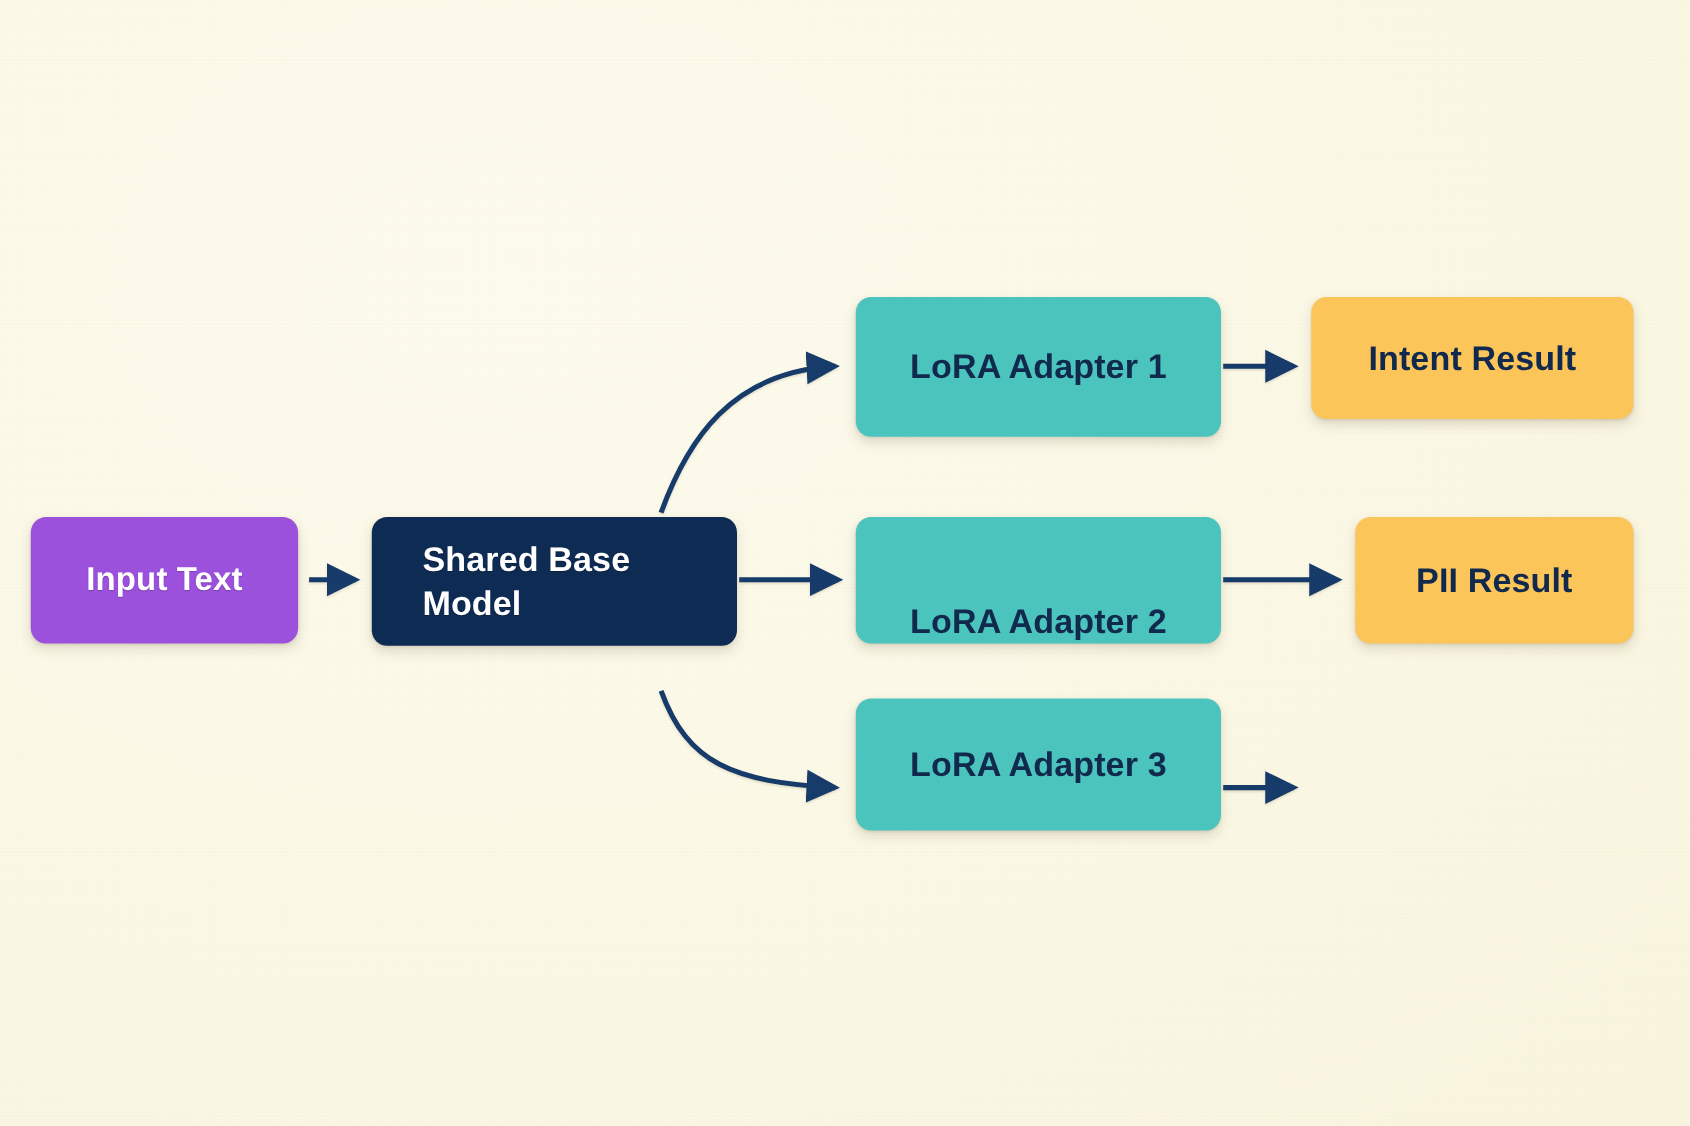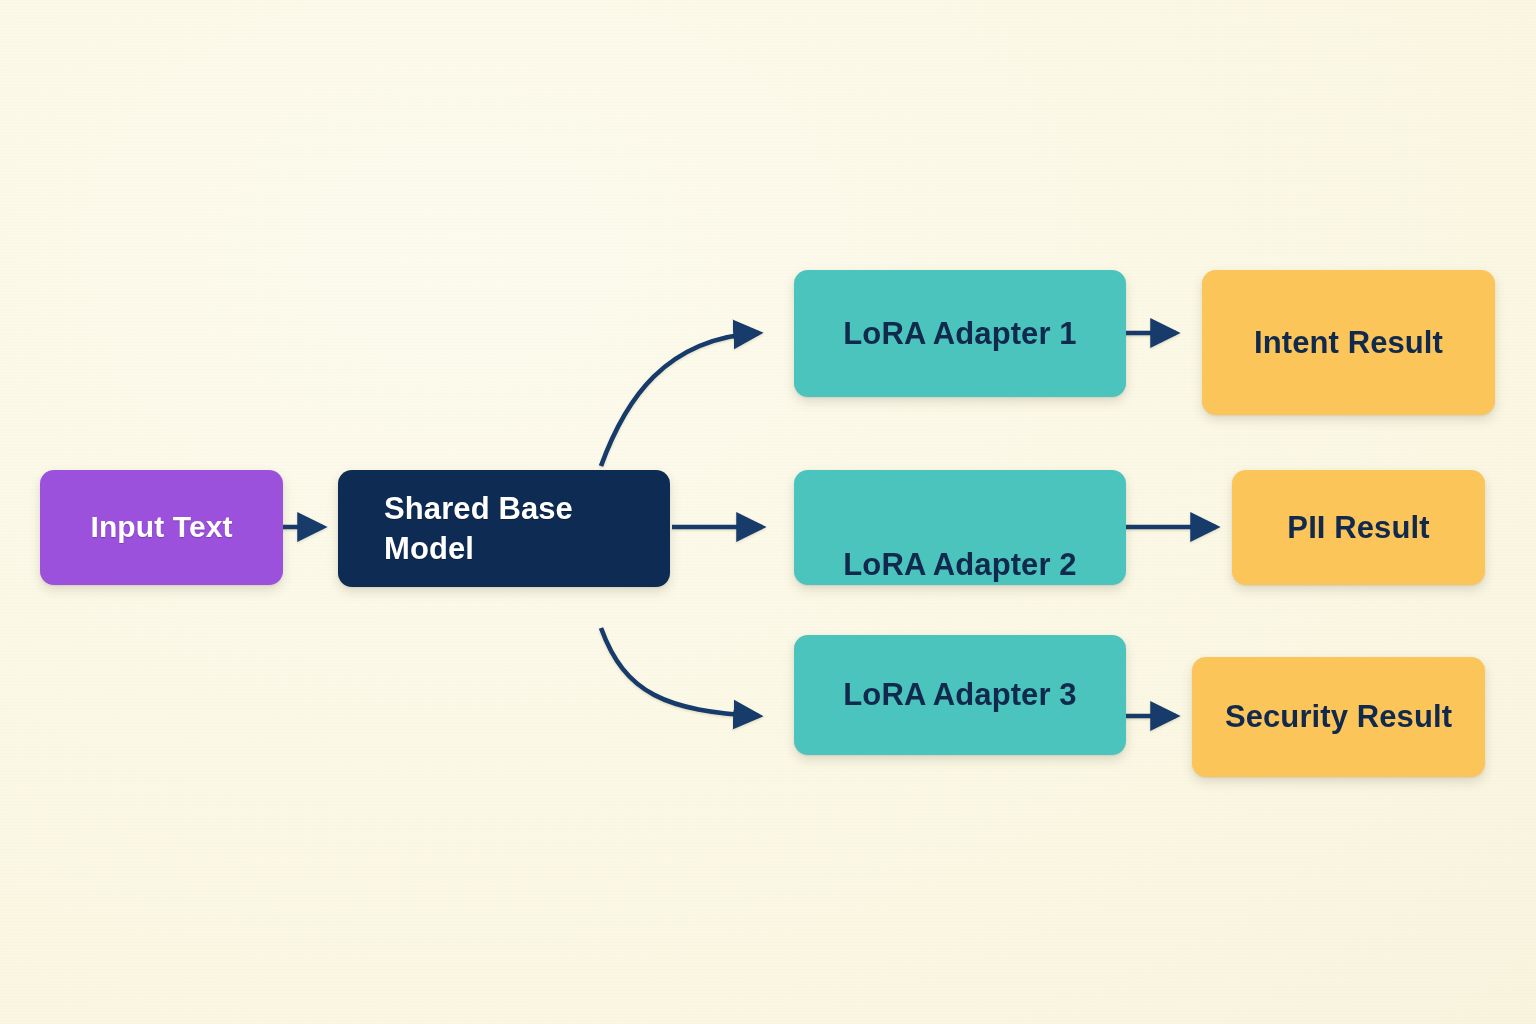--- a/index.html
+++ b/index.html
@@ -74,21 +74,20 @@
     color: #ffffff;
     font-size: 31px;
     font-weight: 700;
     text-align: left;
     white-space: pre-line;
     text-shadow: 0 1px 1px rgba(0,0,0,0.30);
   }
   .node-adapter {
     background: #4bc4be;
     justify-content: center;
-    margin-left: 16px;
   }
   .node-adapter .node-label {
     color: #10294c;
     font-size: 31px;
     font-weight: 600;
     text-align: center;
   }
   .node-result {
     background: #fbc55a;
     justify-content: center;
@@ -125,46 +124,43 @@
       <path d="M 601 628 C 625 694 666 711 759 716" marker-end="url(#arrowhead)"></path>
 
       <path d="M 1112 333 L 1176 333" marker-end="url(#arrowhead)"></path>
 
       <path d="M 1112 527 L 1216 527" marker-end="url(#arrowhead)"></path>
 
       <path d="M 1112 716 L 1176 716" marker-end="url(#arrowhead)"></path>
     </g>
   </svg>
 
-  <div class="node node-input" style="left:40px; top:470px; width:243px; height:115px;">
+  <div class="node node-input" style="left:28px; top:470px; width:243px; height:115px;">
     <span class="node-label">Input Text</span>
   </div>
 
   <div class="node node-base" style="left:338px; top:470px; width:332px; height:117px;padding-left:46px;">
     <span class="node-label">Shared Base
 Model</span>
   </div>
 
   <div class="node node-adapter" style="left:778px; top:270px; width:332px; height:127px;">
     <span class="node-label">LoRA Adapter 1</span>
   </div>
 
   <div class="node node-adapter" style="left:778px; top:470px; width:332px; height:115px;align-items:flex-end;">
     <span class="node-label">LoRA Adapter 2</span>
   </div>
 
   <div class="node node-adapter" style="left:778px; top:635px; width:332px; height:120px;">
     <span class="node-label">LoRA Adapter 3</span>
   </div>
 
-  <div class="node node-result" style="left:1192px; top:270px; width:293px; height:145px;margin-left:10px;">
+  <div class="node node-result" style="left:1192px; top:270px; width:293px; height:111px;">
     <span class="node-label">Intent Result</span>
   </div>
 
   <div class="node node-result" style="left:1232px; top:470px; width:253px; height:115px;">
     <span class="node-label">PII Result</span>
   </div>
 
-  <div class="node node-result" style="left:1192px; top:657px; width:293px; height:120px;">
-    <span class="node-label">Security Result</span>
-  </div>
 
 </div>
 
 </body></html>

